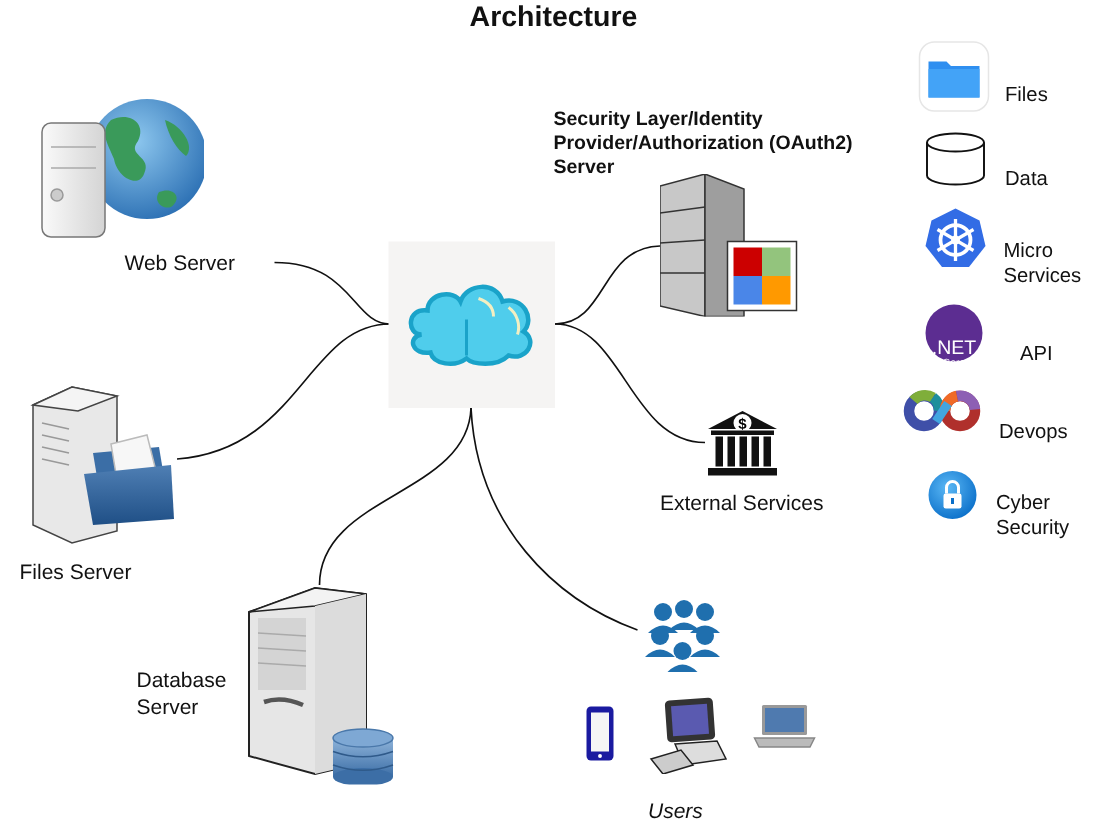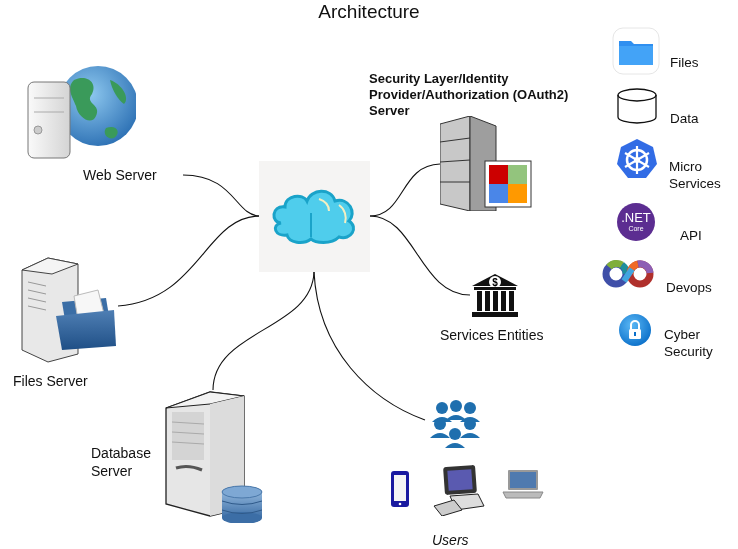--- a/index.html
+++ b/index.html
@@ -1,19 +1,19 @@
 <!DOCTYPE html>
 <html><head>
 <meta charset="utf-8">
 <style>
   html, body { margin:0; padding:0; background:#ffffff; }
   body { width:738px; height:549px; position:relative; overflow:hidden;
          font-family:"Liberation Sans", sans-serif; color:#111; }
   .abs { position:absolute; }
-  .title { left:0; width:738px; top:1px; text-align:center; font-size:19px; font-weight:normal; }
+  .title { left:0; width:738px; top:1px; text-align:center; font-size:19px; font-weight:bold; }
   .lbl { font-size:14px; line-height:18px; color:#111; }
   .bold { font-weight:bold; font-size:13px; line-height:16px; }
   svg.conn { position:absolute; left:0; top:0; }
   .legend-lbl { font-size:13.5px; line-height:17px;margin-top:12px; }
 </style>
 </head>
 <body>
 
 <div class="abs title">Architecture</div>
 
@@ -138,21 +138,21 @@
       <text x="25" y="14" font-size="10" text-anchor="middle" font-family="Liberation Sans, sans-serif" font-weight="bold">$</text>
     <rect x="4" y="15" width="42" height="3" fill="#111"></rect>
     <rect x="7" y="19" width="5" height="20" fill="#111"></rect>
       <rect x="15" y="19" width="5" height="20" fill="#111"></rect>
     <rect x="23" y="19" width="5" height="20" fill="#111"></rect>
       <rect x="31" y="19" width="5" height="20" fill="#111"></rect>
     <rect x="39" y="19" width="5" height="20" fill="#111"></rect>
     <rect x="2" y="40" width="46" height="5" fill="#111"></rect>
   </svg>
 </div>
-<div class="abs lbl" style="left:440px;top:326px;">Services Entities</div>
+<div class="abs lbl" style="left:440px;top:326px;">External Services</div>
 
 <div class="abs" style="left:428px;top:398px;width:56px;height:52px;">
   <svg width="56" height="52" fill="#1f6fae">
     <g>
         <circle cx="14" cy="10" r="6"></circle>
         <path d="M4,24 Q14,14 24,24 Z"></path>
       </g>
     <g>
         <circle cx="28" cy="8" r="6"></circle>
         <path d="M18,22 Q28,12 38,22 Z"></path>
@@ -225,21 +225,21 @@
       </g>
     <circle cx="21" cy="22" r="3" fill="#fff"></circle>
   </svg>
   <div class="abs legend-lbl" style="left:53px;top:8px;white-space:nowrap;">
     <div>Micro</div>
     <div>Services</div>
   </div>
 </div>
 <div class="abs" style="left:617px;top:203px;">
   <div style="position:absolute;left:0;top:0;width:38px;height:38px;border-radius:50%;background:#5c2d91;color:#fff;text-align:center;">
-    <div style="font-size:13px;line-height:13px;margin-top:8px;">.NET</div>
+    <div style="font-size:13px;line-height:13px;margin-top:22px;">.NET</div>
     <div style="font-size:7px;line-height:9px;">Core</div>
   </div>
   <span class="abs legend-lbl" style="left:63px;top:12px;white-space:nowrap;">API</span>
 </div>
 <div class="abs" style="left:602px;top:259px;">
   <svg width="52" height="30" style="position:absolute;left:0;top:0;">
     <circle cx="14" cy="15" r="10" fill="none" stroke="#3f4fa8" stroke-width="7"></circle>
     <path d="M7,8 A10,10 0 0 1 20,6" fill="none" stroke="#7fae3a" stroke-width="7"></path>
     <path d="M20,6 A10,10 0 0 1 24,15" fill="none" stroke="#1e8f9c" stroke-width="7"></path>
     <circle cx="38" cy="15" r="10" fill="none" stroke="#b0302c" stroke-width="7"></circle>

